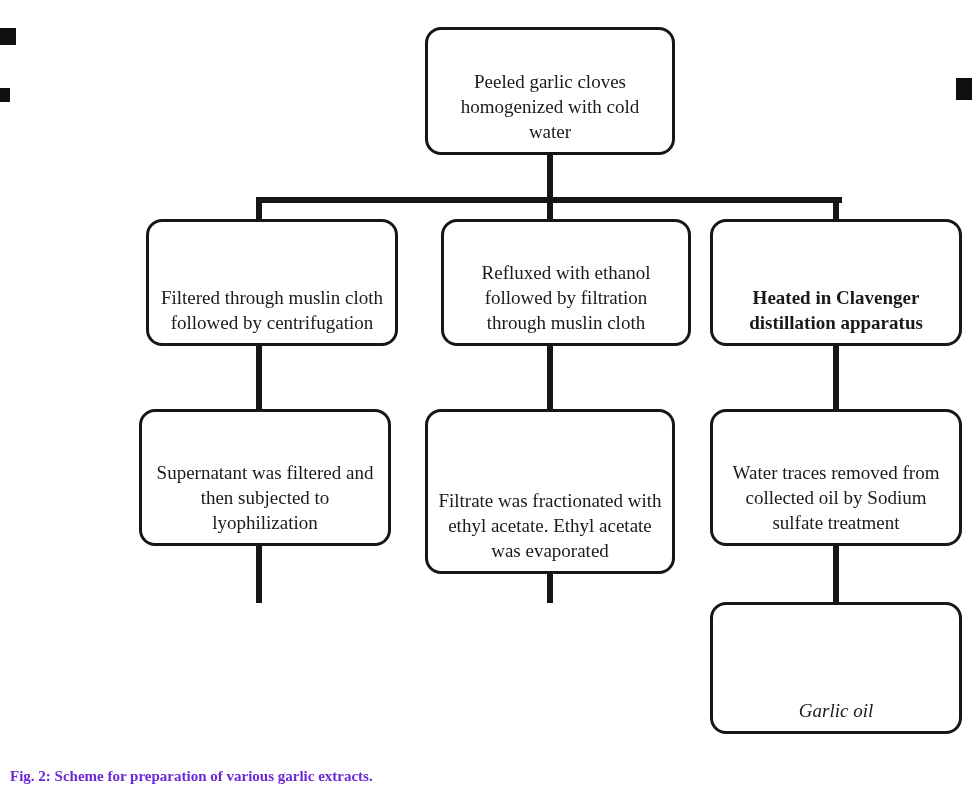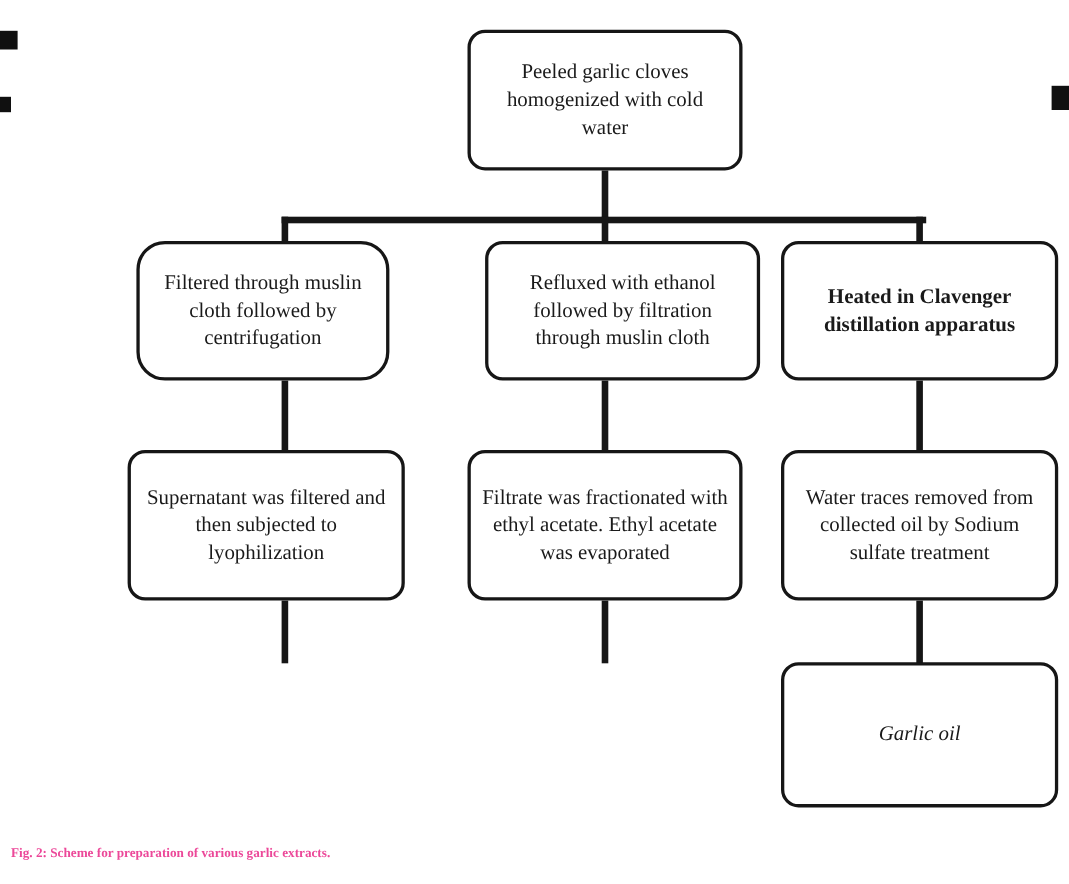--- a/index.html
+++ b/index.html
@@ -12,21 +12,21 @@
     font-family: "Liberation Serif", serif;
     color: #1a1a1a;
     overflow: hidden;
   }
   .node {
     position: absolute;
     border: 3px solid #161616;
     border-radius: 16px;
     background: #ffffff;
     display: flex;
-    align-items: center;
+    align-items: flex-end;
     justify-content: center;
     text-align: center;
     padding: 8px 10px;
     z-index: 2;
   }
   .node-text {
     font-size: 19px;
     line-height: 1.32;
   }
   .conn {
@@ -36,23 +36,23 @@
   }
   .artifact {
     position: absolute;
     background: #101010;
     z-index: 3;
   }
   .caption {
     position: absolute;
     left: 10px;
     top: 768px;
-    font-size: 12px;
+    font-size: 15px;
     font-weight: bold;
-    color: #ec4899;
+    color: #6d28d9;
   }
 </style>
 </head>
 <body>
 
 <div class="page">
 
   <div class="artifact" style="left:0; top:28px; width:16px; height:17px;"></div>
   <div class="artifact" style="left:0; top:88px; width:10px; height:14px;"></div>
   <div class="artifact" style="left:956px; top:78px; width:16px; height:22px;"></div>
@@ -68,34 +68,34 @@
   <div class="conn" style="left:833px; top:346px; width:6px; height:64px;"></div>
 
   <div class="conn" style="left:256px; top:546px; width:6px; height:57px;"></div>
   <div class="conn" style="left:547px; top:546px; width:6px; height:57px;"></div>
   <div class="conn" style="left:833px; top:546px; width:6px; height:57px;"></div>
 
   <div class="node" style="left:425px; top:27px; width:250px; height:128px;">
     <span class="node-text">Peeled garlic cloves homogenized with cold water</span>
   </div>
 
-  <div class="node" style="left:124px; top:219px; width:230px; height:127px;border-radius:26px;">
+  <div class="node" style="left:146px; top:219px; width:252px; height:127px;">
     <span class="node-text">Filtered through muslin cloth followed by centrifugation</span>
   </div>
   <div class="node" style="left:441px; top:219px; width:250px; height:127px;">
     <span class="node-text">Refluxed with ethanol followed by filtration through muslin cloth</span>
   </div>
   <div class="node" style="left:710px; top:219px; width:252px; height:127px;font-weight:bold;">
     <span class="node-text">Heated in Clavenger distillation apparatus</span>
   </div>
 
-  <div class="node" style="left:116px; top:409px; width:252px; height:137px;">
+  <div class="node" style="left:139px; top:409px; width:252px; height:137px;">
     <span class="node-text">Supernatant was filtered and then subjected to lyophilization</span>
   </div>
-  <div class="node" style="left:425px; top:409px; width:250px; height:137px;">
+  <div class="node" style="left:425px; top:409px; width:250px; height:165px;">
     <span class="node-text">Filtrate was fractionated with ethyl acetate. Ethyl acetate was evaporated</span>
   </div>
   <div class="node" style="left:710px; top:409px; width:252px; height:137px;">
     <span class="node-text">Water traces removed from collected oil by Sodium sulfate treatment</span>
   </div>
 
   <div class="node" style="left:710px; top:602px; width:252px; height:132px;font-style:italic;">
     <span class="node-text">Garlic oil</span>
   </div>
 

